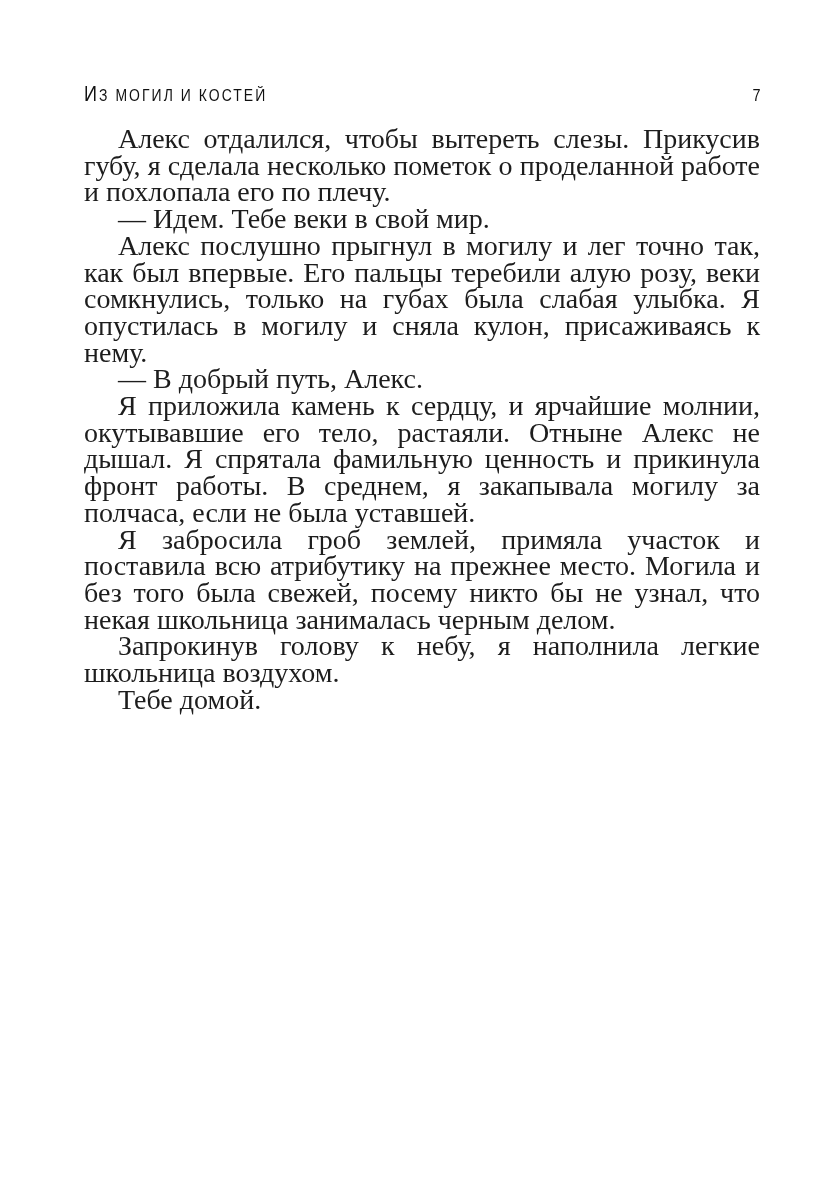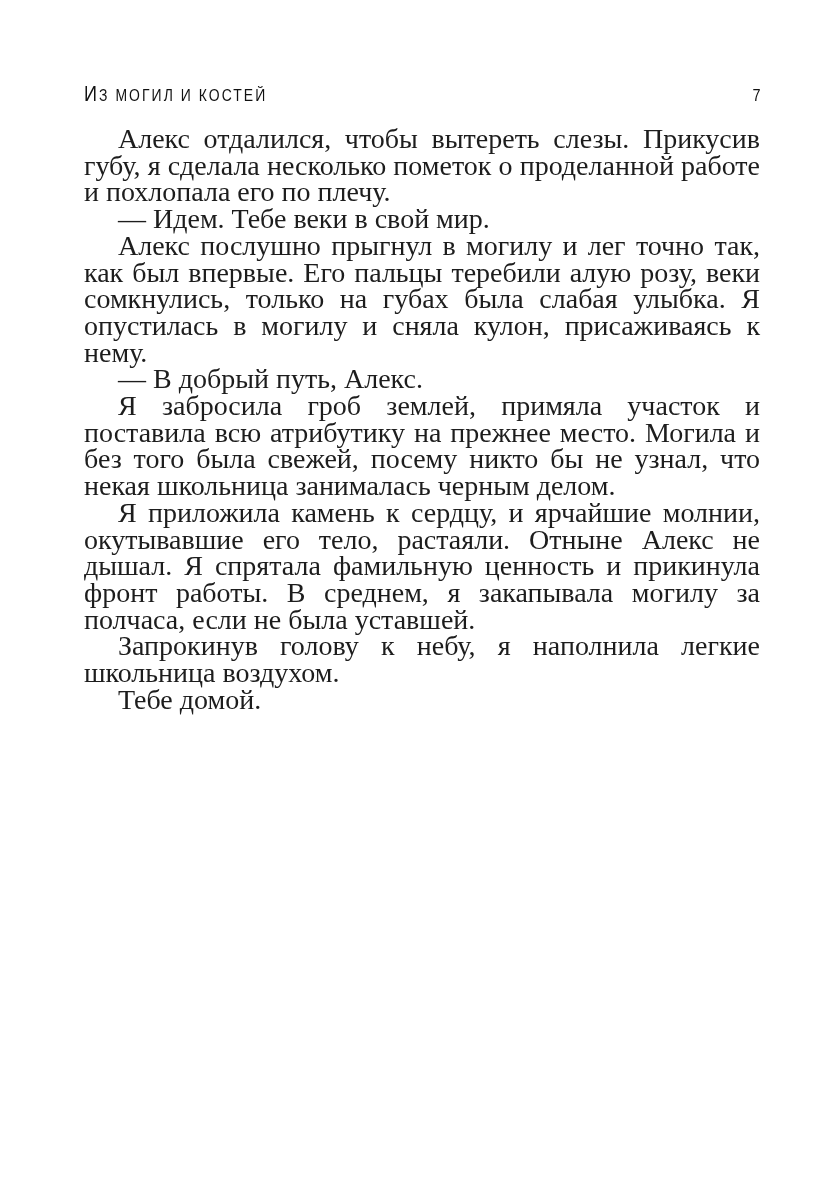--- a/index.html
+++ b/index.html
@@ -71,18 +71,18 @@
   <header class="running-head">
     <span class="book-title">Из могил и костей</span>
     <span class="page-number">7</span>
   </header>
 
   <main class="body-text">
       <p>Алекс отдалился, чтобы вытереть слезы. Прикусив губу, я сделала несколько пометок о проделанной работе и похлопала его по плечу.</p>
       <p>— Идем. Тебе веки в свой мир.</p>
       <p>Алекс послушно прыгнул в могилу и лег точно так, как был впервые. Его пальцы теребили алую розу, веки сомкнулись, только на губах была слабая улыбка. Я опустилась в могилу и сняла кулон, присаживаясь к нему.</p>
       <p>— В добрый путь, Алекс.</p>
+      <p>Я приложила камень к сердцу, и ярчайшие молнии, окутывавшие его тело, растаяли. Отныне Алекс не дышал. Я спрятала фамильную ценность и прикинула фронт работы. В среднем, я закапывала могилу за полчаса, если не была уставшей.</p>
       <p>Я забросила гроб землей, примяла участок и поставила всю атрибутику на прежнее место. Могила и без того была свежей, посему никто бы не узнал, что некая школьница занималась черным делом.</p>
-      <p>Я приложила камень к сердцу, и ярчайшие молнии, окутывавшие его тело, растаяли. Отныне Алекс не дышал. Я спрятала фамильную ценность и прикинула фронт работы. В среднем, я закапывала могилу за полчаса, если не была уставшей.</p>
       <p>Запрокинув голову к небу, я наполнила легкие школьница воздухом.</p>
       <p>Тебе домой.</p>
     </main>
 </div>
 
 </body></html>

